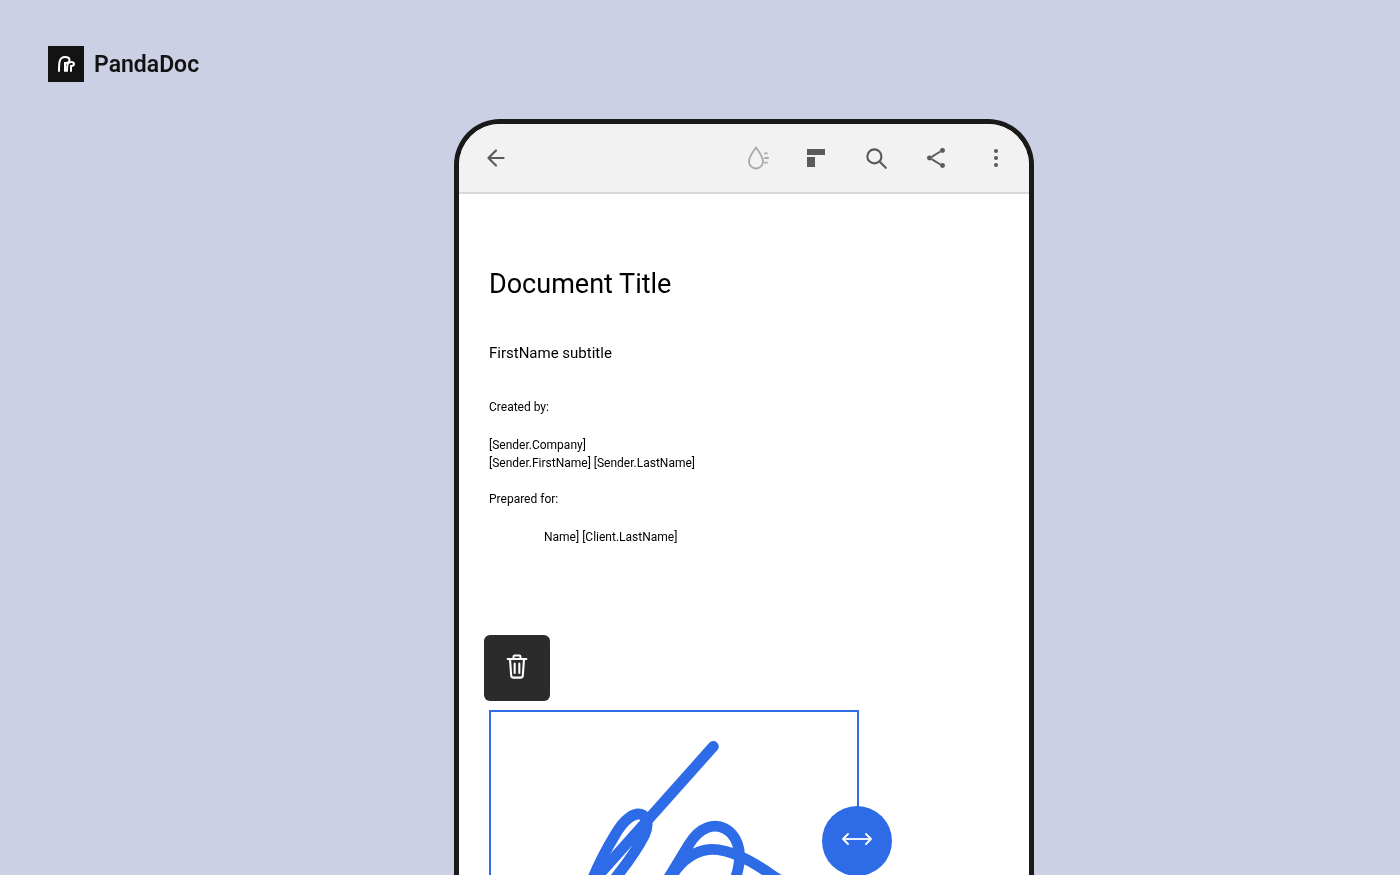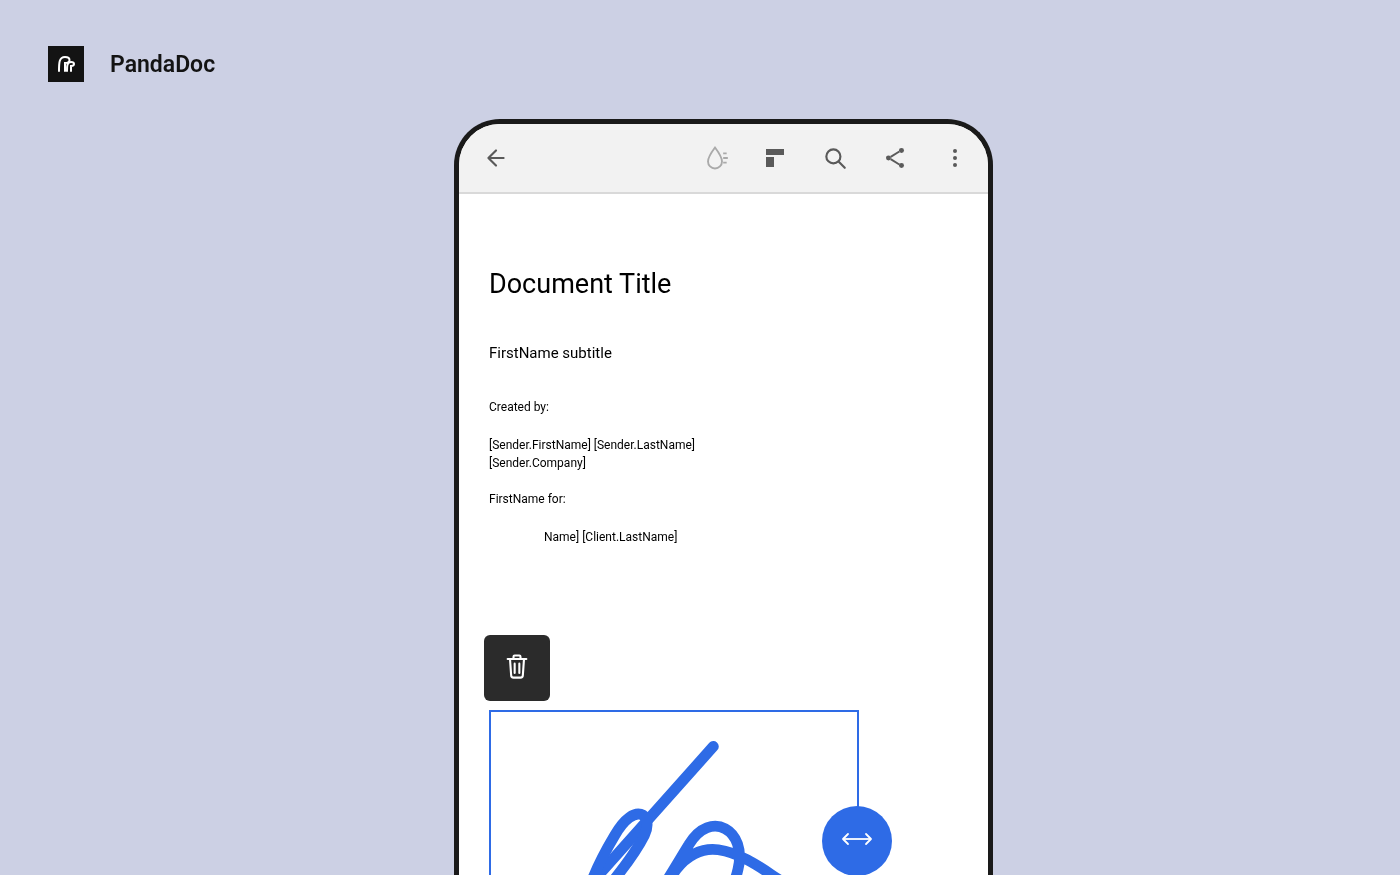--- a/index.html
+++ b/index.html
@@ -12,42 +12,42 @@
     overflow: hidden;
   }
 
   
   .logo-wrap {
     position: absolute;
     top: 46px;
     left: 48px;
     display: flex;
     align-items: center;
-    gap: 26px;
+    gap: 10px;
   }
   .logo-box {
     width: 36px;
     height: 36px;
     background: #131313;
     display: flex;
     align-items: center;
     justify-content: center;
   }
   .logo-text {
     font-size: 23px;
     font-weight: 600;
     color: #131313;
   }
 
   
   .phone {
     position: absolute;
     left: 454px;
     top: 119px;
-    width: 539px;
+    width: 580px;
     height: 756px; 
     border: 5px solid #1a1a1a;
     border-bottom: none;
     border-top-left-radius: 46px;
     border-top-right-radius: 46px;
     background: #fff;
     overflow: hidden;
   }
 
   
@@ -208,25 +208,25 @@
       </div>
     </div>
   </div>
 
   <div class="doc-body">
     <div class="doc-title">Document Title</div>
     <div class="doc-subtitle">FirstName subtitle</div>
 
     <div class="section-label">Created by:</div>
     <div class="sender-block">
+      <div class="placeholder-line">[Sender.Company]</div>
       <div class="placeholder-line">[Sender.FirstName] [Sender.LastName]</div>
-      <div class="placeholder-line">[Sender.Company]</div>
-    </div>
-
-    <div class="section-label">FirstName for:</div>
+    </div>
+
+    <div class="section-label">Prepared for:</div>
     <div class="client-block">
       <div class="placeholder-line" style="padding-left:55px">Name] [Client.LastName]</div>
     </div>
   </div>
 
   <div class="delete-btn">
     <span>
       <svg width="28" height="28" viewBox="0 0 24 24" fill="none">
         <path d="M4 6h16M9 6V4a1 1 0 011-1h4a1 1 0 011 1v2M6 6l1 14a2 2 0 002 2h6a2 2 0 002-2l1-14" stroke="#fff" stroke-width="1.8" stroke-linecap="round" stroke-linejoin="round"></path>
         <line x1="10" y1="10" x2="10" y2="18" stroke="#fff" stroke-width="1.8" stroke-linecap="round"></line>

